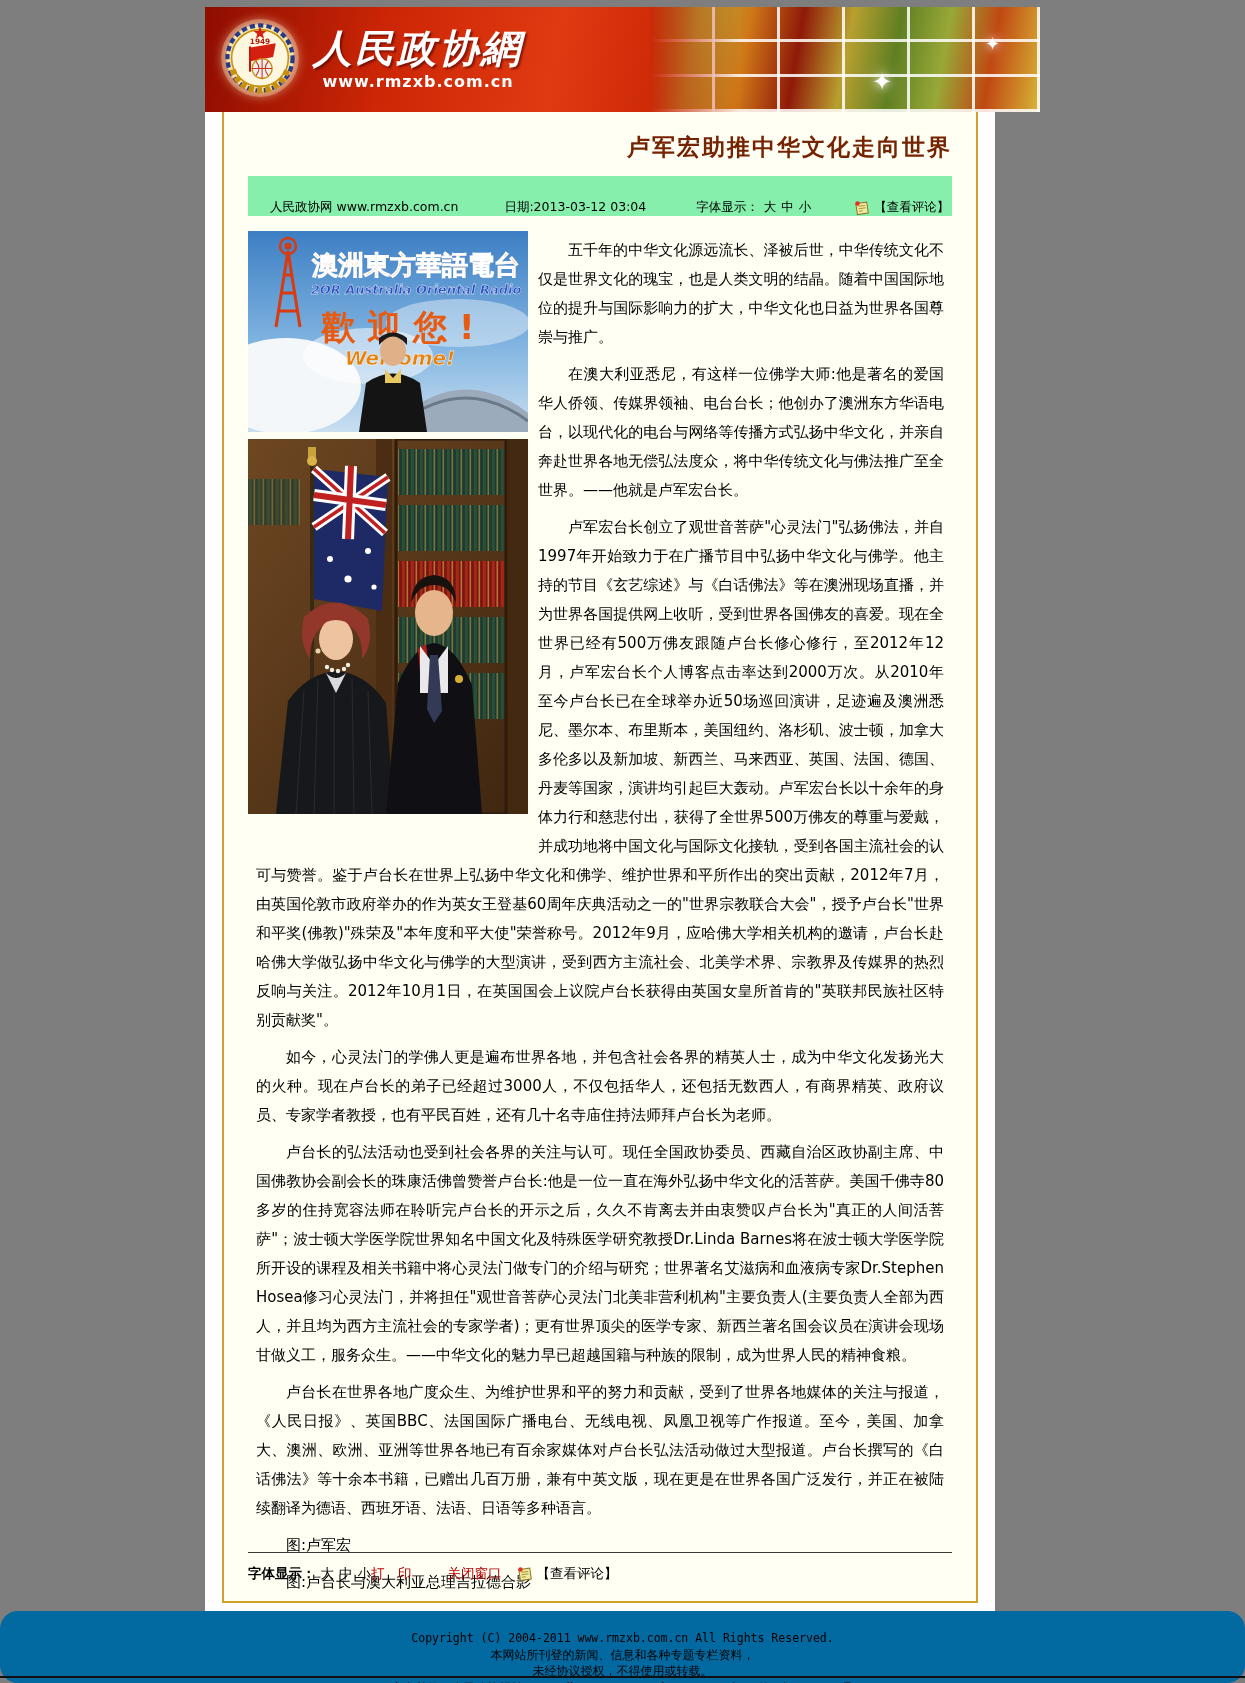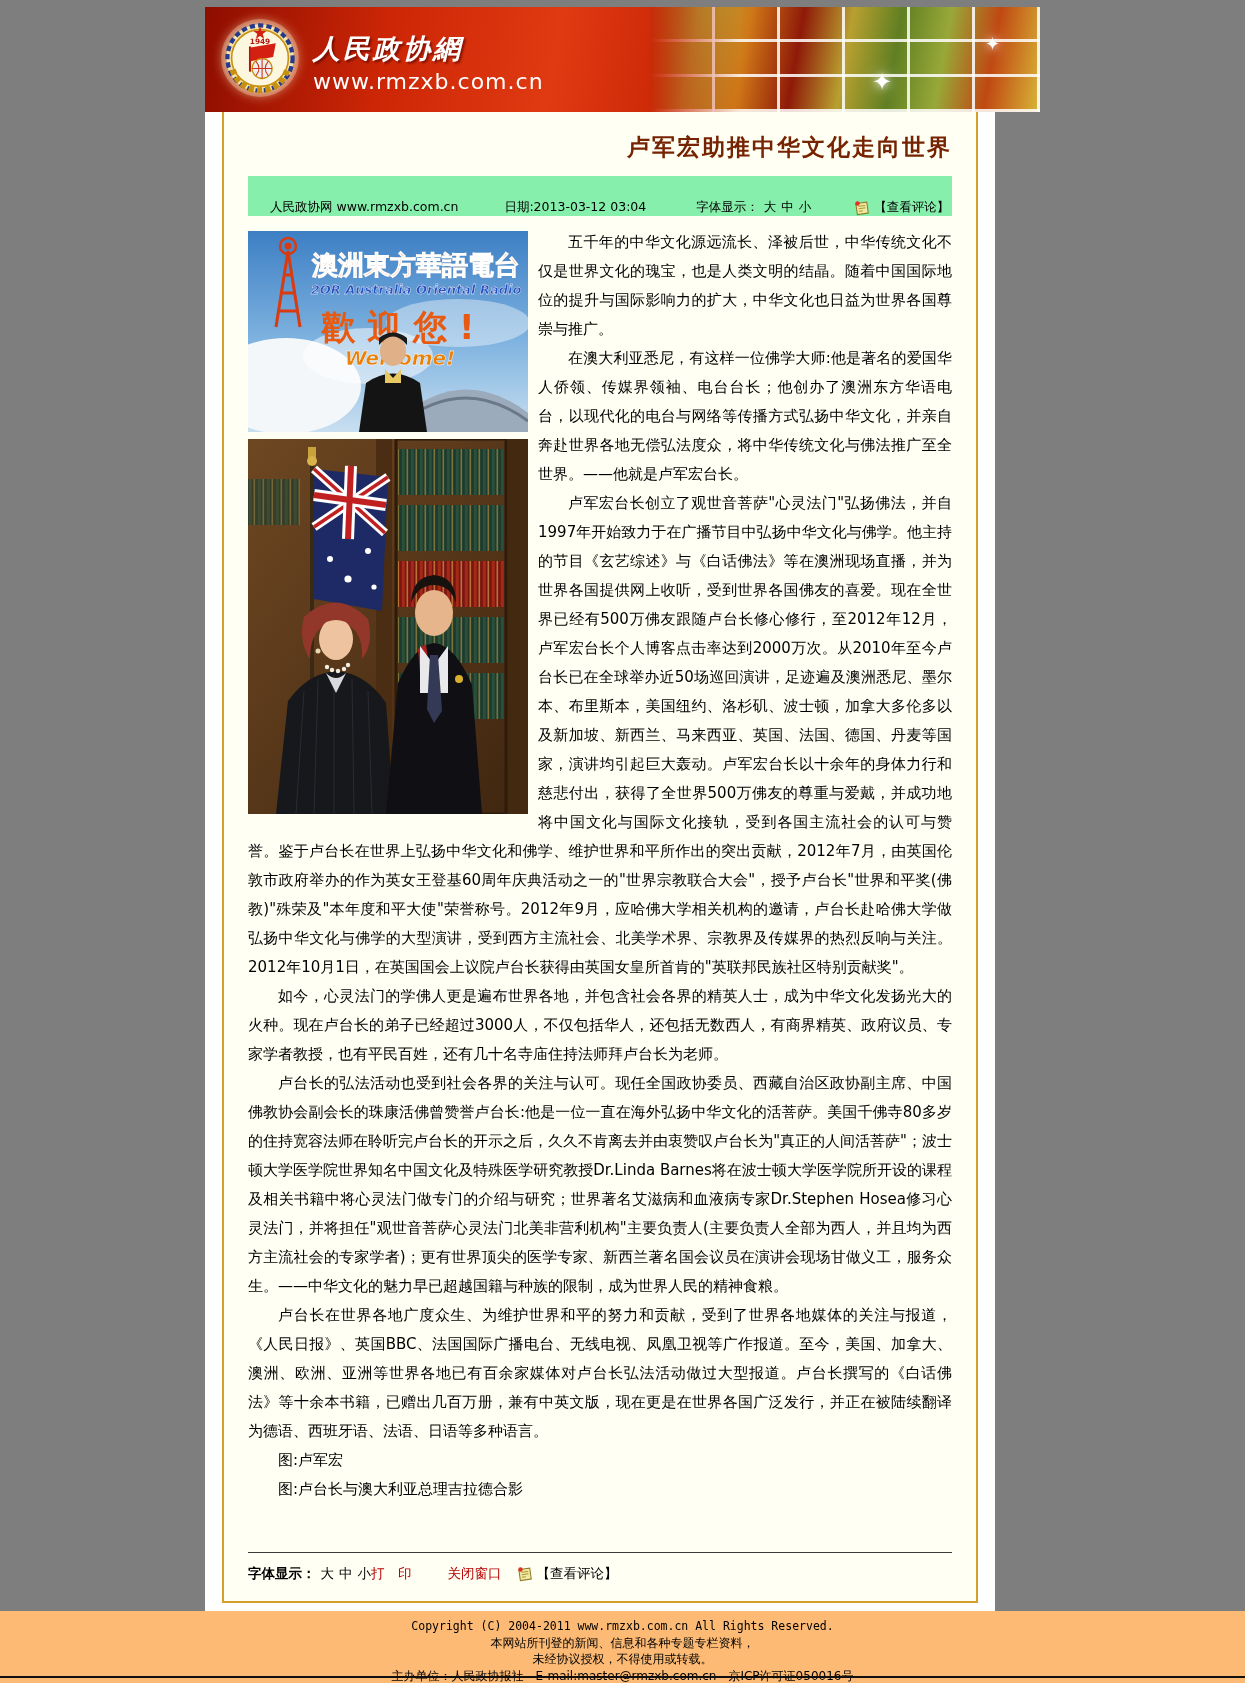--- a/index.html
+++ b/index.html
@@ -21,24 +21,24 @@
       repeating-linear-gradient(to bottom,rgba(255,255,255,0) 0 32px,rgba(255,255,255,.85) 32px 35px),
       linear-gradient(100deg,#7f9a2e 0%,#a8b840 12%,#d07818 25%,#8f1a08 38%,#b8a030 50%,#607f22 62%,#98a838 74%,#c04812 86%,#d8b838 100%);
   }
   .spark{position:absolute;color:#fff;text-shadow:0 0 9px #fff,0 0 18px #fffbe0;font-size:24px;}
   .spark.s1{right:148px;bottom:16px;}
   .spark.s2{right:40px;top:26px;font-size:18px;}
   .logo-group{position:absolute;left:14px;top:10px;display:flex;align-items:flex-start;cursor:pointer;}
   .emblem{width:82px;height:82px;filter:drop-shadow(0 0 6px rgba(255,240,190,.8));}
   .name-block{margin-left:12px;padding-top:10px;}
   .site-name{
-    color:#fff;font-size:27px;font-weight:bold;font-style:italic;letter-spacing:3px;
+    color:#fff;font-size:39px;font-weight:bold;font-style:italic;letter-spacing:3px;
     text-shadow:2px 2px 2px rgba(70,0,0,.55);line-height:44px;
   }
-  .site-url{color:#fff;font-size:22px;font-weight:normal;letter-spacing:1px;line-height:22px;}
+  .site-url{color:#fff;font-size:16px;font-weight:bold;letter-spacing:1px;line-height:22px;text-align:center;}
   
   .main{width:790px;height:1499px;box-sizing:border-box;background:#fff;padding:0 17px;}
   .article-box{
     position:relative;width:756px;height:1491px;box-sizing:border-box;overflow:hidden;
     background:#fffff4;border-left:2px solid #d2a02a;border-right:2px solid #d2a02a;border-bottom:2px solid #d2a02a;
     padding:0 24px;
   }
   .page-title{
     padding-top:20px;text-align:right;font-size:23px;font-weight:bold;
     color:#752300;letter-spacing:2px;
@@ -47,39 +47,39 @@
     margin-top:13px;height:40px;background:#86efac;display:flex;align-items:flex-end;
     font-size:12.5px;color:#000;padding-left:22px;white-space:nowrap;
   }
   .infobar .date{margin-left:46px;}
   .infobar .fontctl{margin-left:50px;}
   .infobar .comments{margin-left:42px;display:flex;align-items:center;cursor:pointer;}
   .fs{cursor:pointer;margin-left:5px;}
   .comment-ico{margin-right:4px;display:inline-block;}
   
   .article{padding-top:12px;font-size:15px;line-height:29px;color:#000;text-align:justify;}
-  .article p{margin:0;text-indent:2em;}
+  .article p{margin:8px;text-indent:2em;}
   .photos{float:left;width:281px;margin:3px 9px 20px 0;}
   .photos svg{display:block;}
   .photo1{margin-bottom:7px;}
   
   .toolbar{
     position:absolute;left:24px;right:24px;bottom:18px;
     border-top:1px solid #3a3a3a;padding-top:12px;
     display:flex;align-items:center;font-size:13.5px;white-space:nowrap;
   }
   .toolbar .tb-font b{font-weight:bold;}
   .red-link{color:#b50000;cursor:pointer;}
   .tb-print{}
   .tb-close{margin-left:36px;}
   .tb-comments{margin-left:14px;display:flex;align-items:center;cursor:pointer;}
   
   .copyright{
-    position:relative;width:1245px;height:72px;box-sizing:border-box;background:#fdba74;
-    text-align:center;font-size:12px;line-height:16.5px;color:#000;padding-top:7px;
+    position:relative;width:1245px;height:72px;box-sizing:border-box;background:#0369a1;
+    text-align:center;font-size:12px;line-height:16.5px;color:#000;padding-top:19px;border-radius:18px;
   }
   .copyright .mono{font-family:"DejaVu Sans Mono",monospace;font-size:11.5px;}
   .copyright .blackline{position:absolute;left:0;right:0;bottom:5px;border-top:2px solid #101010;}
 </style>
 </head>
 <body>
 
 <div class="window">
 
   <div class="banner">

